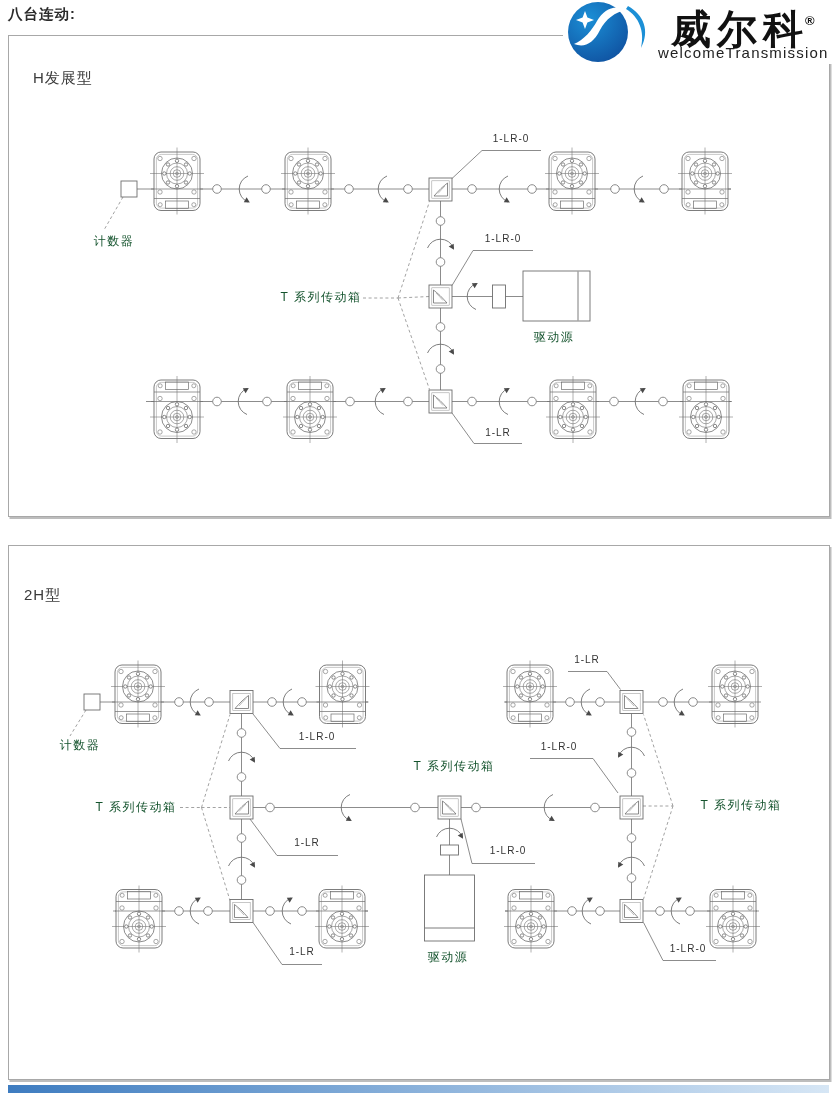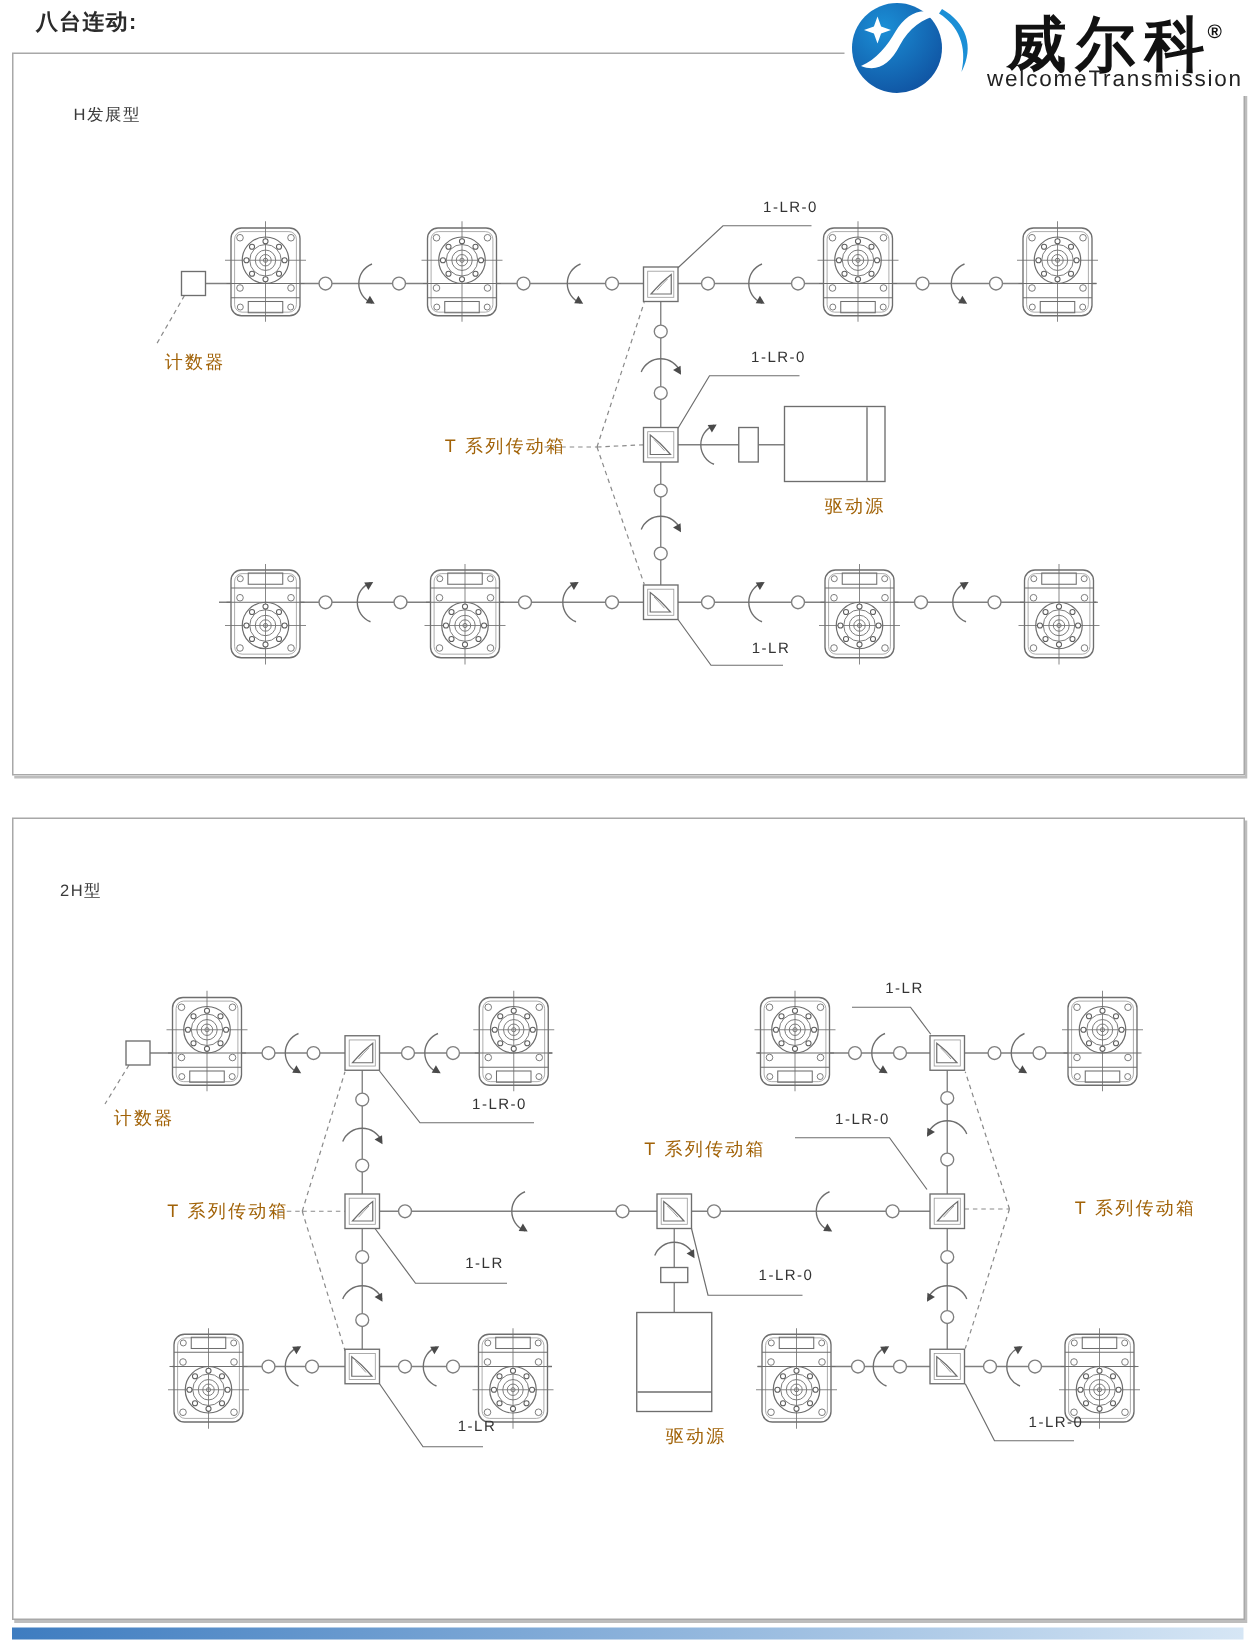--- a/index.html
+++ b/index.html
@@ -1,25 +1,25 @@
 <!DOCTYPE html>
 <html><head>
 <meta charset="utf-8">
 <style>
   html,body{margin:0;padding:0;}
   body{width:840px;height:1094px;position:relative;background:#ffffff;
        font-family:"Liberation Sans",sans-serif;overflow:hidden;}
-  .abs{position:absolute;white-space:nowrap;margin-left:16px;}
+  .abs{position:absolute;white-space:nowrap;}
   .c{transform:translateX(-50%);}
   .heading{left:8px;top:5px;font-size:14.5px;font-weight:bold;color:#2b2b2b;letter-spacing:1px;}
   .panel{position:absolute;border:1px solid #a8a8a8;box-shadow:1.5px 2px 0 #bdbdbd;background:transparent;}
   #panel1{left:8px;top:35px;width:820px;height:480px;}
   #panel2{left:8px;top:545px;width:820px;height:533px;}
-  .panel-title{font-size:11px;color:#3a3a3a;letter-spacing:1px;}
-  .dlabel{font-size:12px;color:#a16207;letter-spacing:1.5px;}
+  .panel-title{font-size:15px;color:#3a3a3a;letter-spacing:1px;}
+  .dlabel{font-size:12px;color:#14532d;letter-spacing:1.5px;}
   .code{font-size:10px;color:#333;letter-spacing:1px;}
   svg.diagram{position:absolute;left:0;top:0;pointer-events:none;}
   .logo{position:absolute;left:563px;top:0;width:277px;height:64px;background:#fff;}
   .brand-cn{position:absolute;left:92px;top:2px;font-size:40px;font-weight:bold;color:#111;letter-spacing:6px;margin-left:16px;}
   .reg{font-size:13px;vertical-align:18px;letter-spacing:0;margin-left:-4px;}
   .brand-en{position:absolute;left:95px;top:44px;font-family:Liberation Sans, sans-serif;
             font-size:15px;color:#222;letter-spacing:1.2px;}
   .footer-bar{position:absolute;left:8px;top:1085px;width:821px;height:8px;
               background:linear-gradient(to right,#3e7cc0,#d6e6f5);}
 </style>

